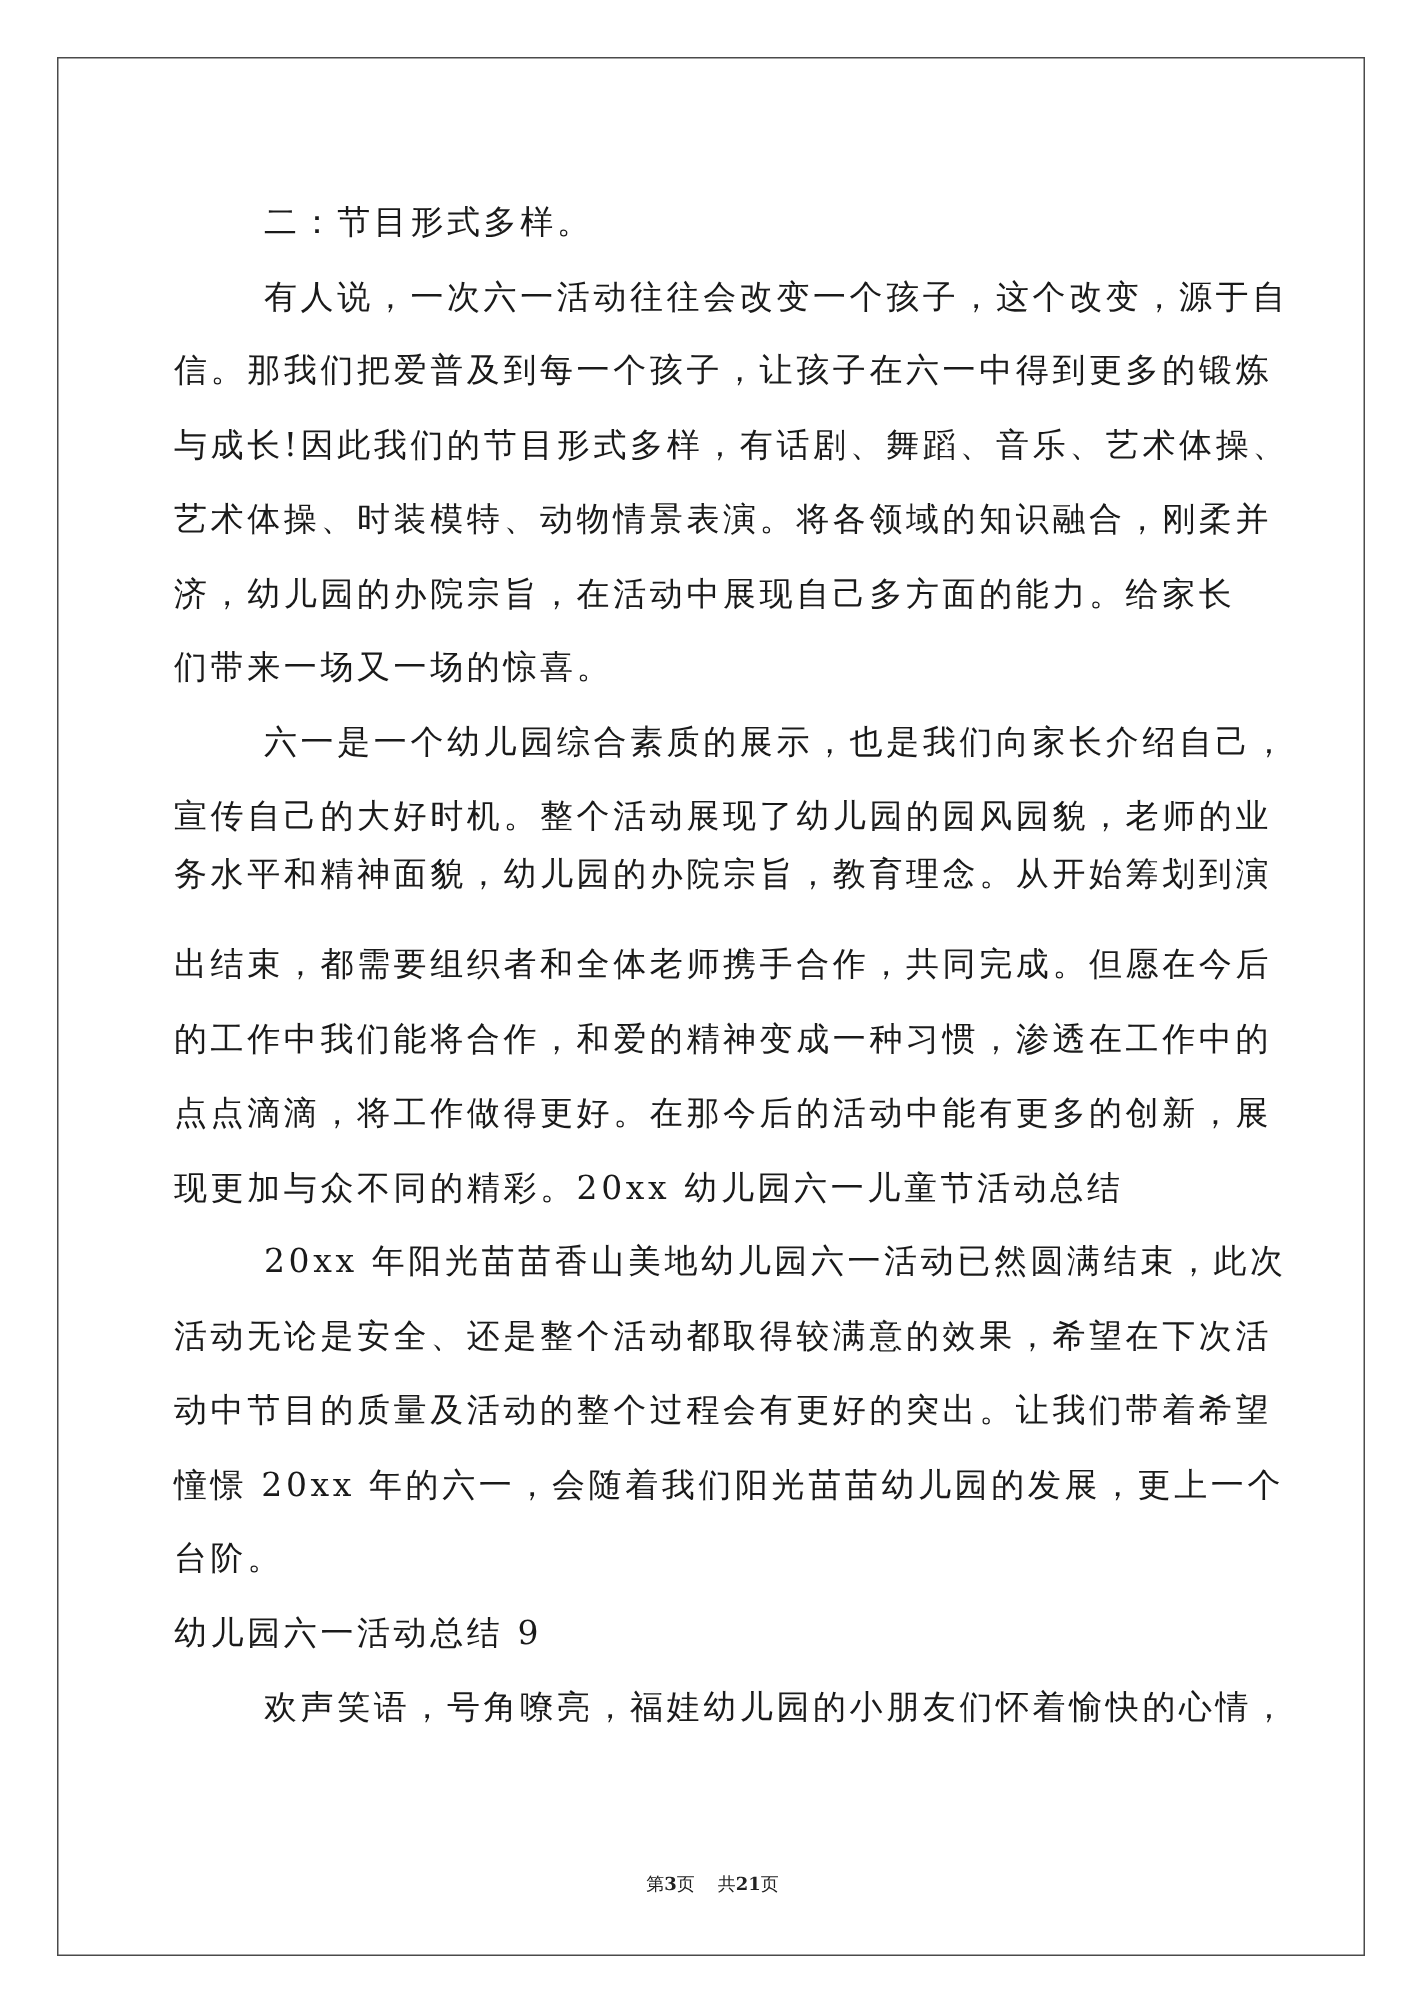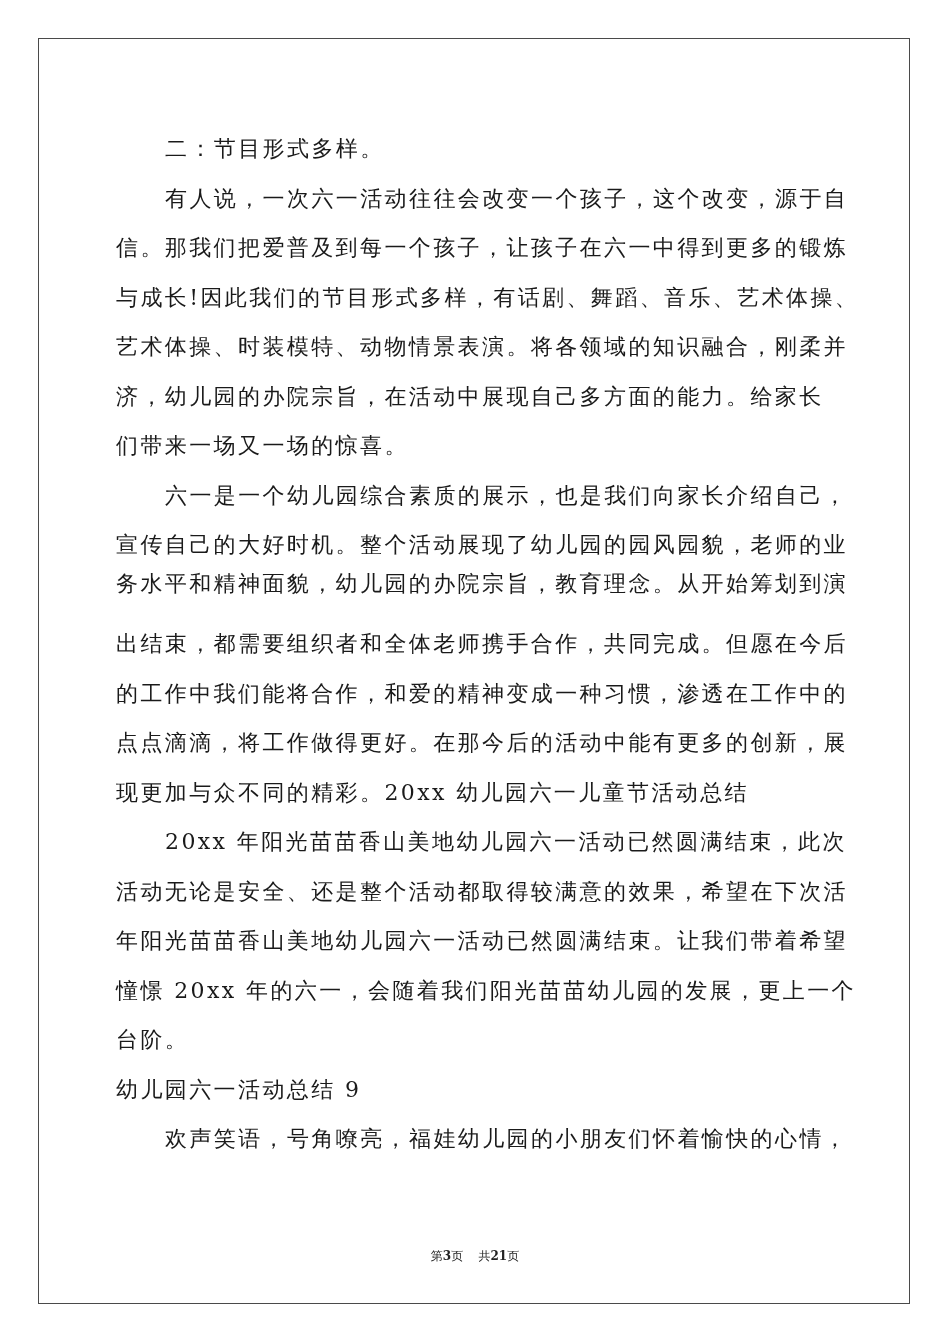--- a/index.html
+++ b/index.html
@@ -2,21 +2,21 @@
 <html><head>
 <meta charset="utf-8">
 <style>
   html, body { margin: 0; padding: 0; background: #ffffff; }
   body { width: 950px; height: 1344px; position: relative; overflow: hidden;
          font-family: "DejaVu Serif", "Liberation Serif", serif; color: #1a1a1a; }
   .page-border { position: absolute; left: 38px; top: 38px; width: 872px; height: 1266px;
                  border: 1.5px solid #4a4a4a; box-sizing: border-box; }
   .line { position: absolute; left: 116px; font-size: 22px; line-height: 24px;
           white-space: nowrap; letter-spacing: 2.4px; }
-  .line.indent { left: 165px; text-align: right; }
+  .line.indent { left: 176px; text-align: right; }
   .footer { position: absolute; top: 1248px; left: 0; width: 950px; text-align: center;
             font-size: 12px; color: #222; }
   .footer b { font-weight: bold; }
 </style>
 </head>
 <body>
 
 <div class="page-border"></div>
 
 <div>
@@ -29,21 +29,21 @@
   <div class="line" style="top:434px">们带来一场又一场的惊喜。</div>
   <div class="line indent" style="top:484px">六一是一个幼儿园综合素质的展示，也是我们向家长介绍自己，</div>
   <div class="line" style="top:533px">宣传自己的大好时机。整个活动展现了幼儿园的园风园貌，老师的业</div>
   <div class="line" style="top:572px">务水平和精神面貌，幼儿园的办院宗旨，教育理念。从开始筹划到演</div>
   <div class="line" style="top:632px">出结束，都需要组织者和全体老师携手合作，共同完成。但愿在今后</div>
   <div class="line" style="top:682px">的工作中我们能将合作，和爱的精神变成一种习惯，渗透在工作中的</div>
   <div class="line" style="top:731px">点点滴滴，将工作做得更好。在那今后的活动中能有更多的创新，展</div>
   <div class="line" style="top:781px">现更加与众不同的精彩。20xx 幼儿园六一儿童节活动总结</div>
   <div class="line indent" style="top:830px">20xx 年阳光苗苗香山美地幼儿园六一活动已然圆满结束，此次</div>
   <div class="line" style="top:880px">活动无论是安全、还是整个活动都取得较满意的效果，希望在下次活</div>
-  <div class="line" style="top:929px">年阳光苗苗香山美地幼儿园六一活动已然圆满结束。让我们带着希望</div>
+  <div class="line" style="top:929px">动中节目的质量及活动的整个过程会有更好的突出。让我们带着希望</div>
   <div class="line" style="top:979px">憧憬 20xx 年的六一，会随着我们阳光苗苗幼儿园的发展，更上一个</div>
   <div class="line" style="top:1028px">台阶。</div>
   <div class="line" style="top:1078px">幼儿园六一活动总结 9</div>
   <div class="line indent" style="top:1127px">欢声笑语，号角嘹亮，福娃幼儿园的小朋友们怀着愉快的心情，</div>
 </div>
 
 <div class="footer">
   <span>第</span><b>3</b><span>页</span>&nbsp;&nbsp;&nbsp;&nbsp;<span>共</span><b>21</b><span>页</span>
 </div>
 

